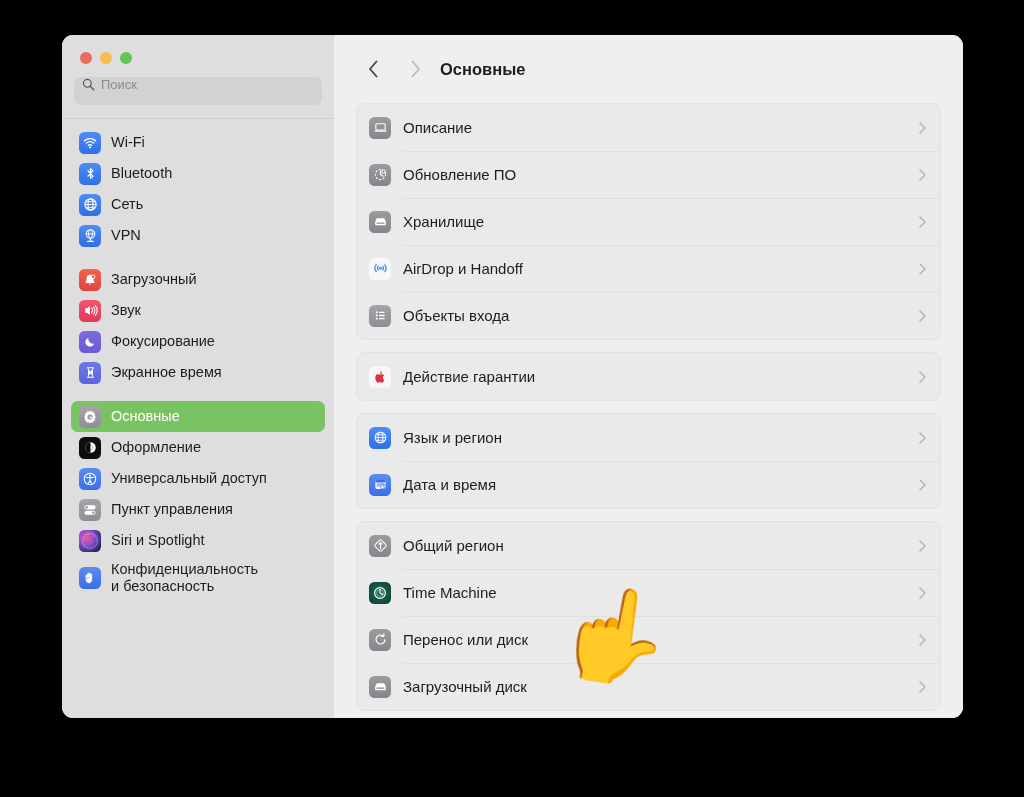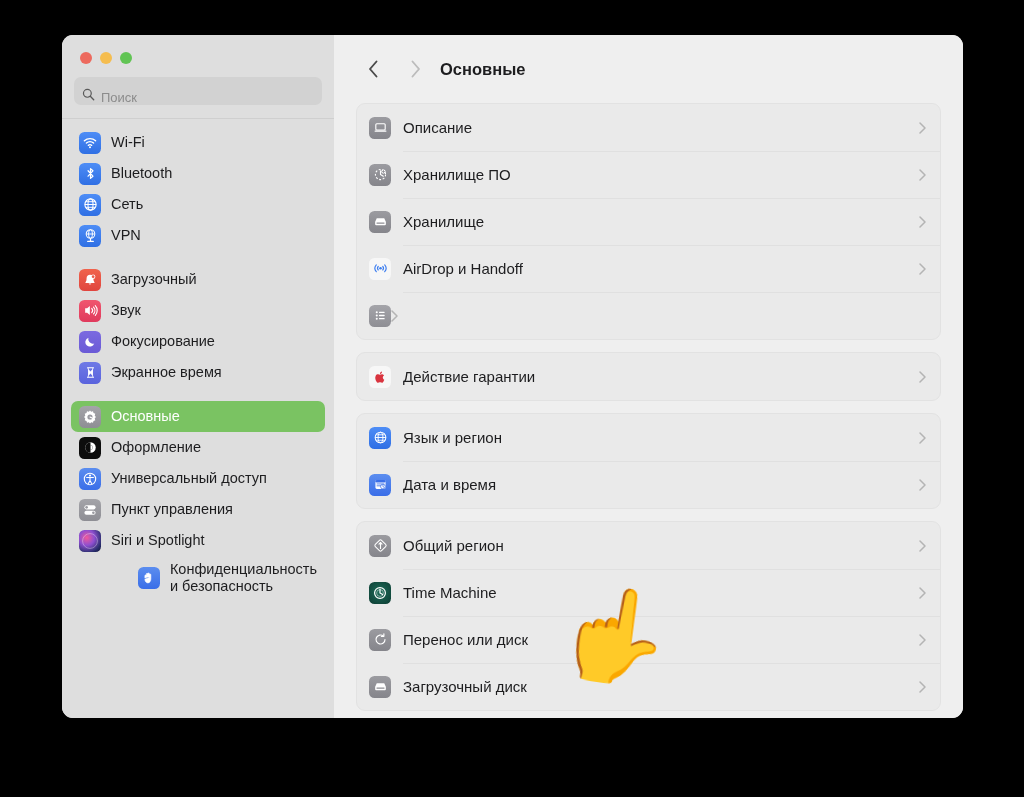--- a/index.html
+++ b/index.html
@@ -37,21 +37,21 @@
   .tl-close { background: #ed6a5e; }
   .tl-min   { background: #f5bd4f; }
   .tl-max   { background: #61c454; }
 
   #search-wrap { padding: 13px 12px 0 12px; }
   #search-field {
     height: 28px;
     background: #d2d2d2;
     border-radius: 7px;
     display: flex;
-    align-items: flex-end;
+    align-items: flex-start;
     padding: 0 8px;
     gap: 6px;
   }
   #search-field svg { flex: 0 0 auto; }
   #search-input {
     border: 0; outline: 0; background: transparent;
     font-family: inherit; font-size: 13px; color: #1d1d1f;
     width: 100%;
   }
   #search-input::placeholder { color: #8c8c8c; }
@@ -67,21 +67,21 @@
     display: flex;
     align-items: center;
     gap: 10px;
     height: 31px;
     padding: 0 8px;
     border-radius: 7px;
     font-size: 14.5px;
     color: #1d1d1f;
     white-space: nowrap;
   }
-  .side-item.two-line { height: 44px; align-items: center; justify-content: flex-end; }
+  .side-item.two-line { height: 44px; align-items: center; }
   .side-item.selected { background: #7ac362; color: #ffffff; }
   .side-label { line-height: 1.18; }
   .group-gap { height: 13px; }
 
   .sicon {
     width: 22px; height: 22px;
     border-radius: 5.5px;
     flex: 0 0 22px;
     display: flex; align-items: center; justify-content: center;
     color: #fff;
@@ -407,21 +407,21 @@
       <div class="row">
         <span class="row-icon bg-gray">
           <svg width="15" height="15" viewBox="0 0 16 16">
             <circle cx="8" cy="8" r="5.4" fill="none" stroke="#fff" stroke-width="1.2" stroke-dasharray="2.1 1.7"></circle>
             <path d="M8 8 8 4.1" stroke="#fff" stroke-width="1.2" stroke-linecap="round"></path>
             <path d="M8 8 11 9.8" stroke="#fff" stroke-width="1.2" stroke-linecap="round"></path>
             <circle cx="11.1" cy="4.9" r="2.3" fill="#fff"></circle>
             <path d="M11.1 3.6v2.6M9.9 4.9h2.4" stroke="#8d8d93" stroke-width="0.9" stroke-linecap="round"></path>
           </svg>
         </span>
-        <span class="row-label">Хранилище ПО</span>
+        <span class="row-label">Обновление ПО</span>
         <span class="row-chevron">
           <svg width="7" height="12" viewBox="0 0 7 12">
               <path d="M1 1l5 5-5 5" fill="none" stroke="#b4b4b4" stroke-width="1.5" stroke-linecap="round" stroke-linejoin="round"></path>
             </svg>
         </span>
       </div>
 
       <div class="row">
         <span class="row-icon bg-gray">
           <svg width="15" height="15" viewBox="0 0 16 16">
@@ -459,20 +459,21 @@
         <span class="row-icon bg-gray2">
           <svg width="15" height="15" viewBox="0 0 16 16">
             <circle cx="4" cy="4.6" r="1.1" fill="#fff"></circle>
             <circle cx="4" cy="8" r="1.1" fill="#fff"></circle>
             <circle cx="4" cy="11.4" r="1.1" fill="#fff"></circle>
             <rect x="6.3" y="3.9" width="6.2" height="1.4" rx="0.7" fill="#fff"></rect>
             <rect x="6.3" y="7.3" width="6.2" height="1.4" rx="0.7" fill="#fff"></rect>
             <rect x="6.3" y="10.7" width="6.2" height="1.4" rx="0.7" fill="#fff"></rect>
           </svg>
         </span>
+        <span class="row-label">Объекты входа</span>
         <span class="row-chevron">
           <svg width="7" height="12" viewBox="0 0 7 12">
               <path d="M1 1l5 5-5 5" fill="none" stroke="#b4b4b4" stroke-width="1.5" stroke-linecap="round" stroke-linejoin="round"></path>
             </svg>
         </span>
       </div>
     </div>
 
     <div class="card">
       <div class="row">

